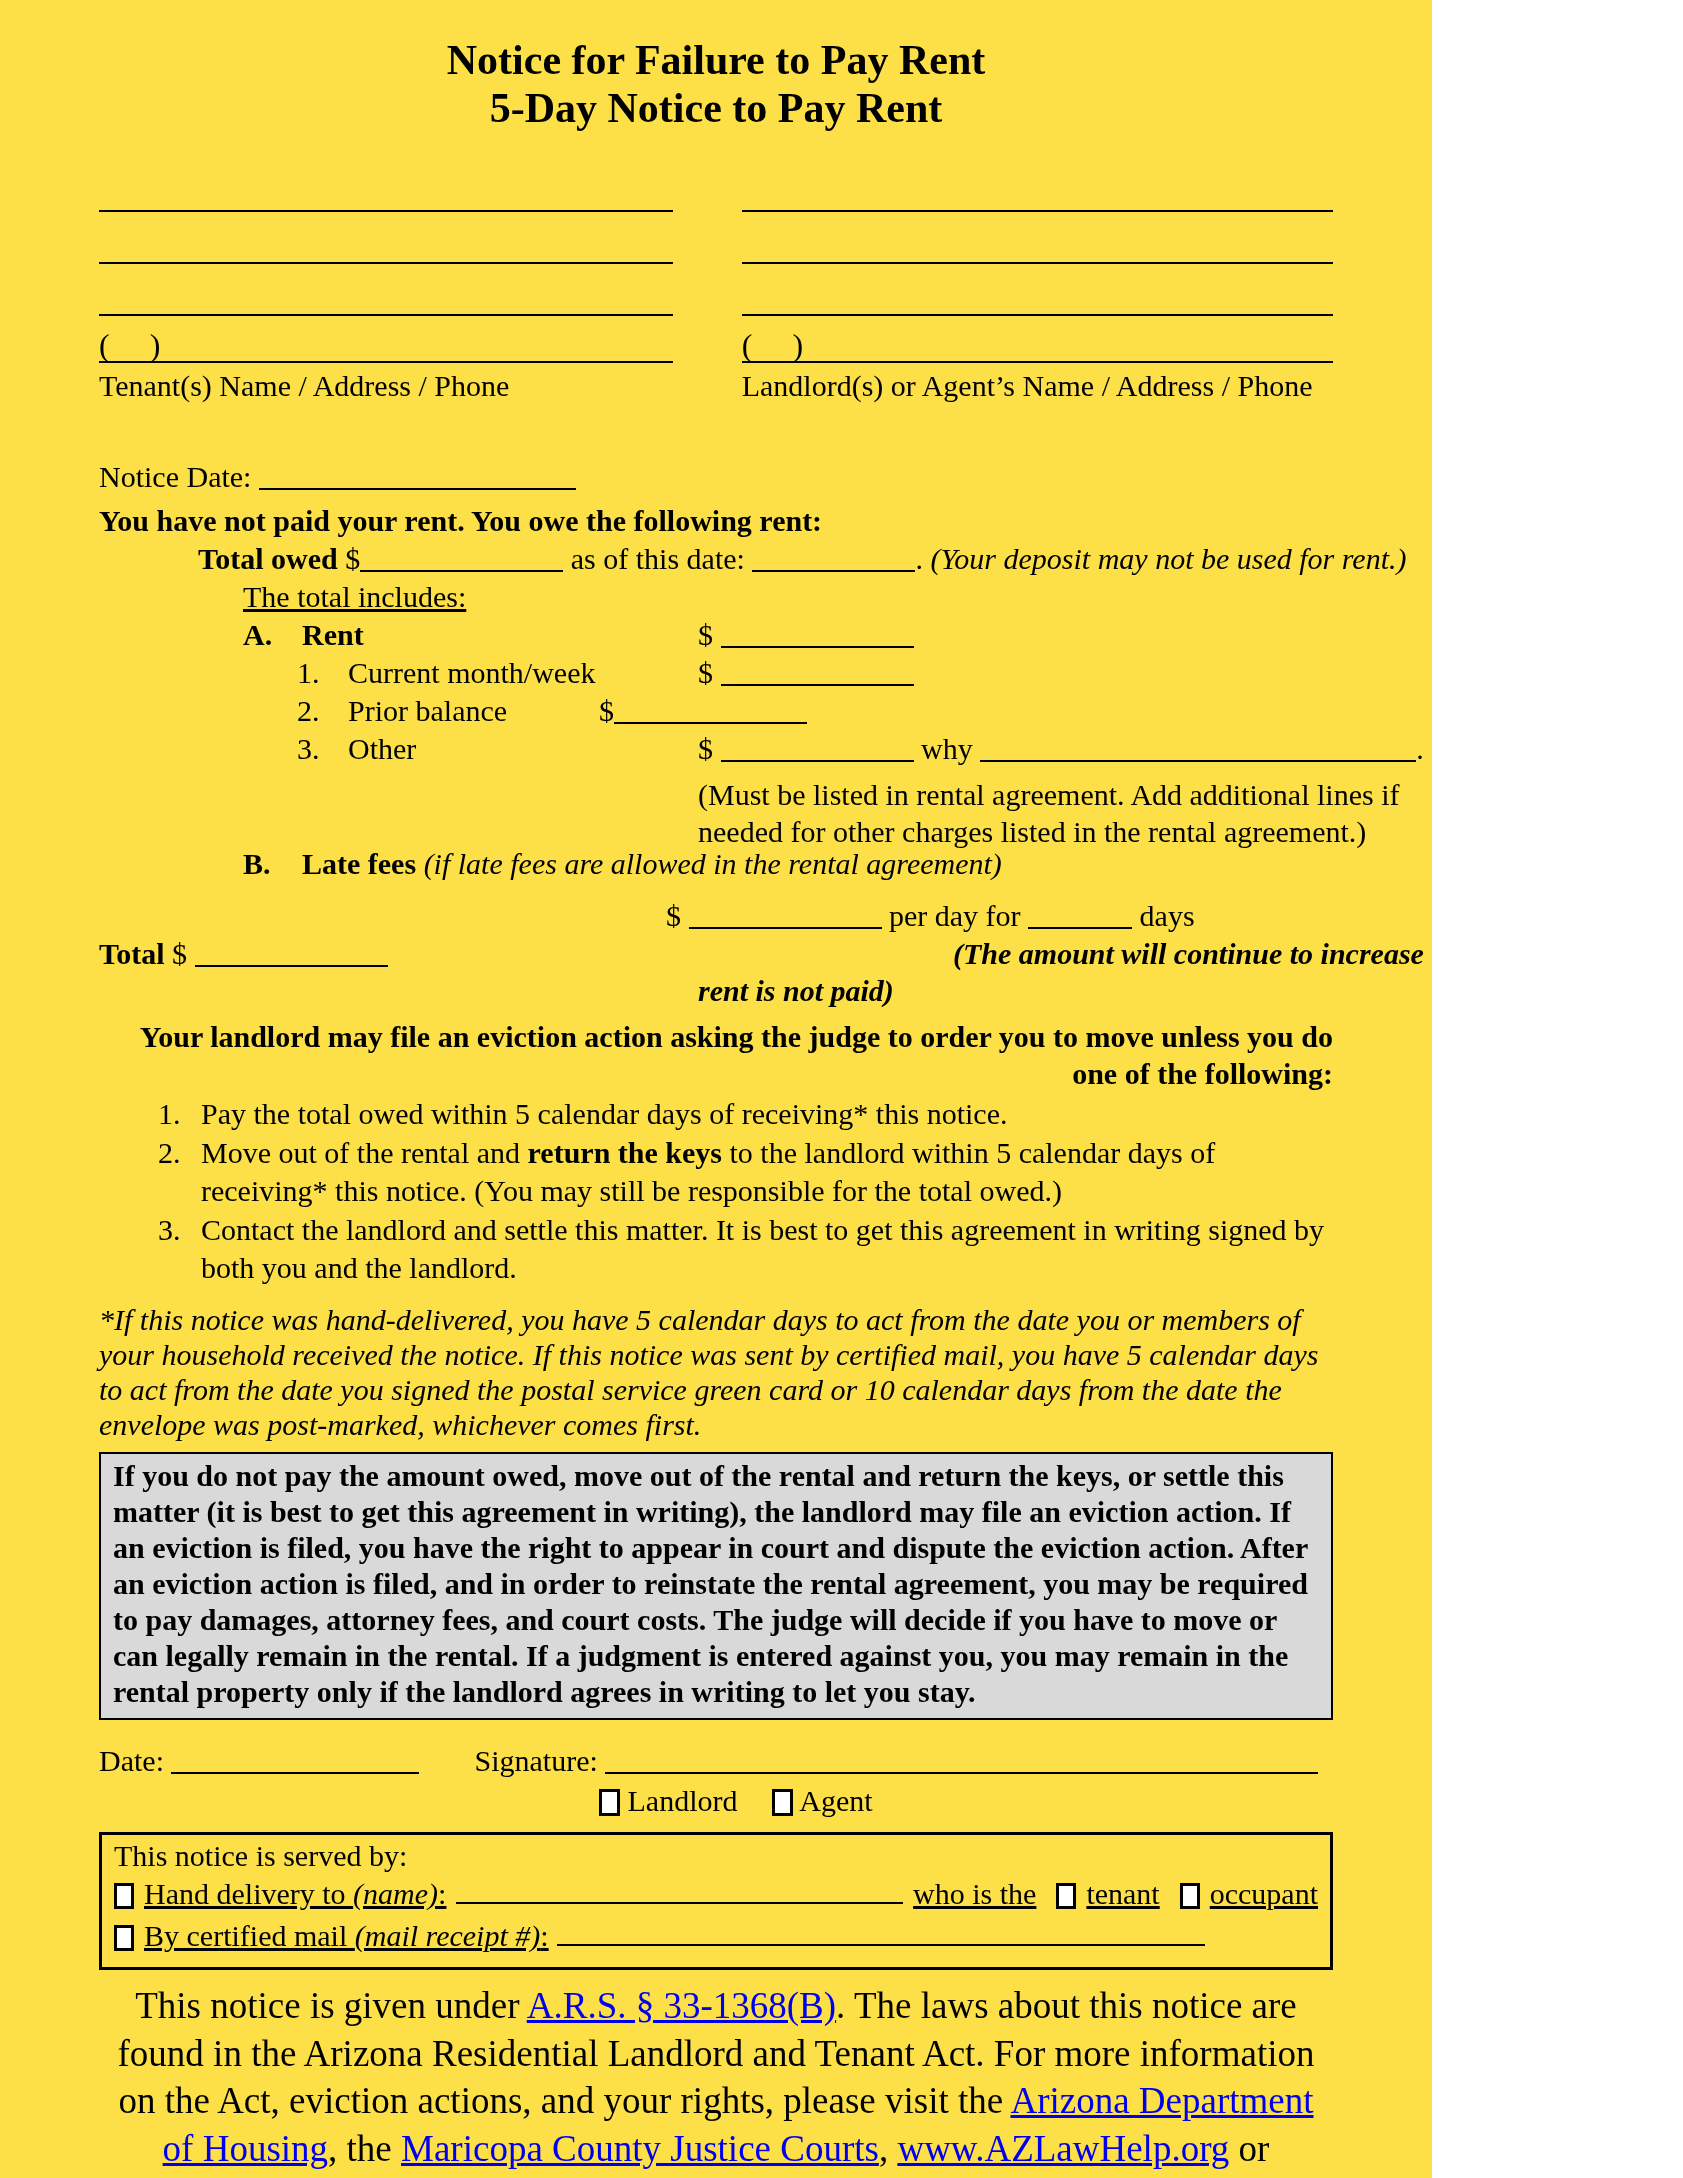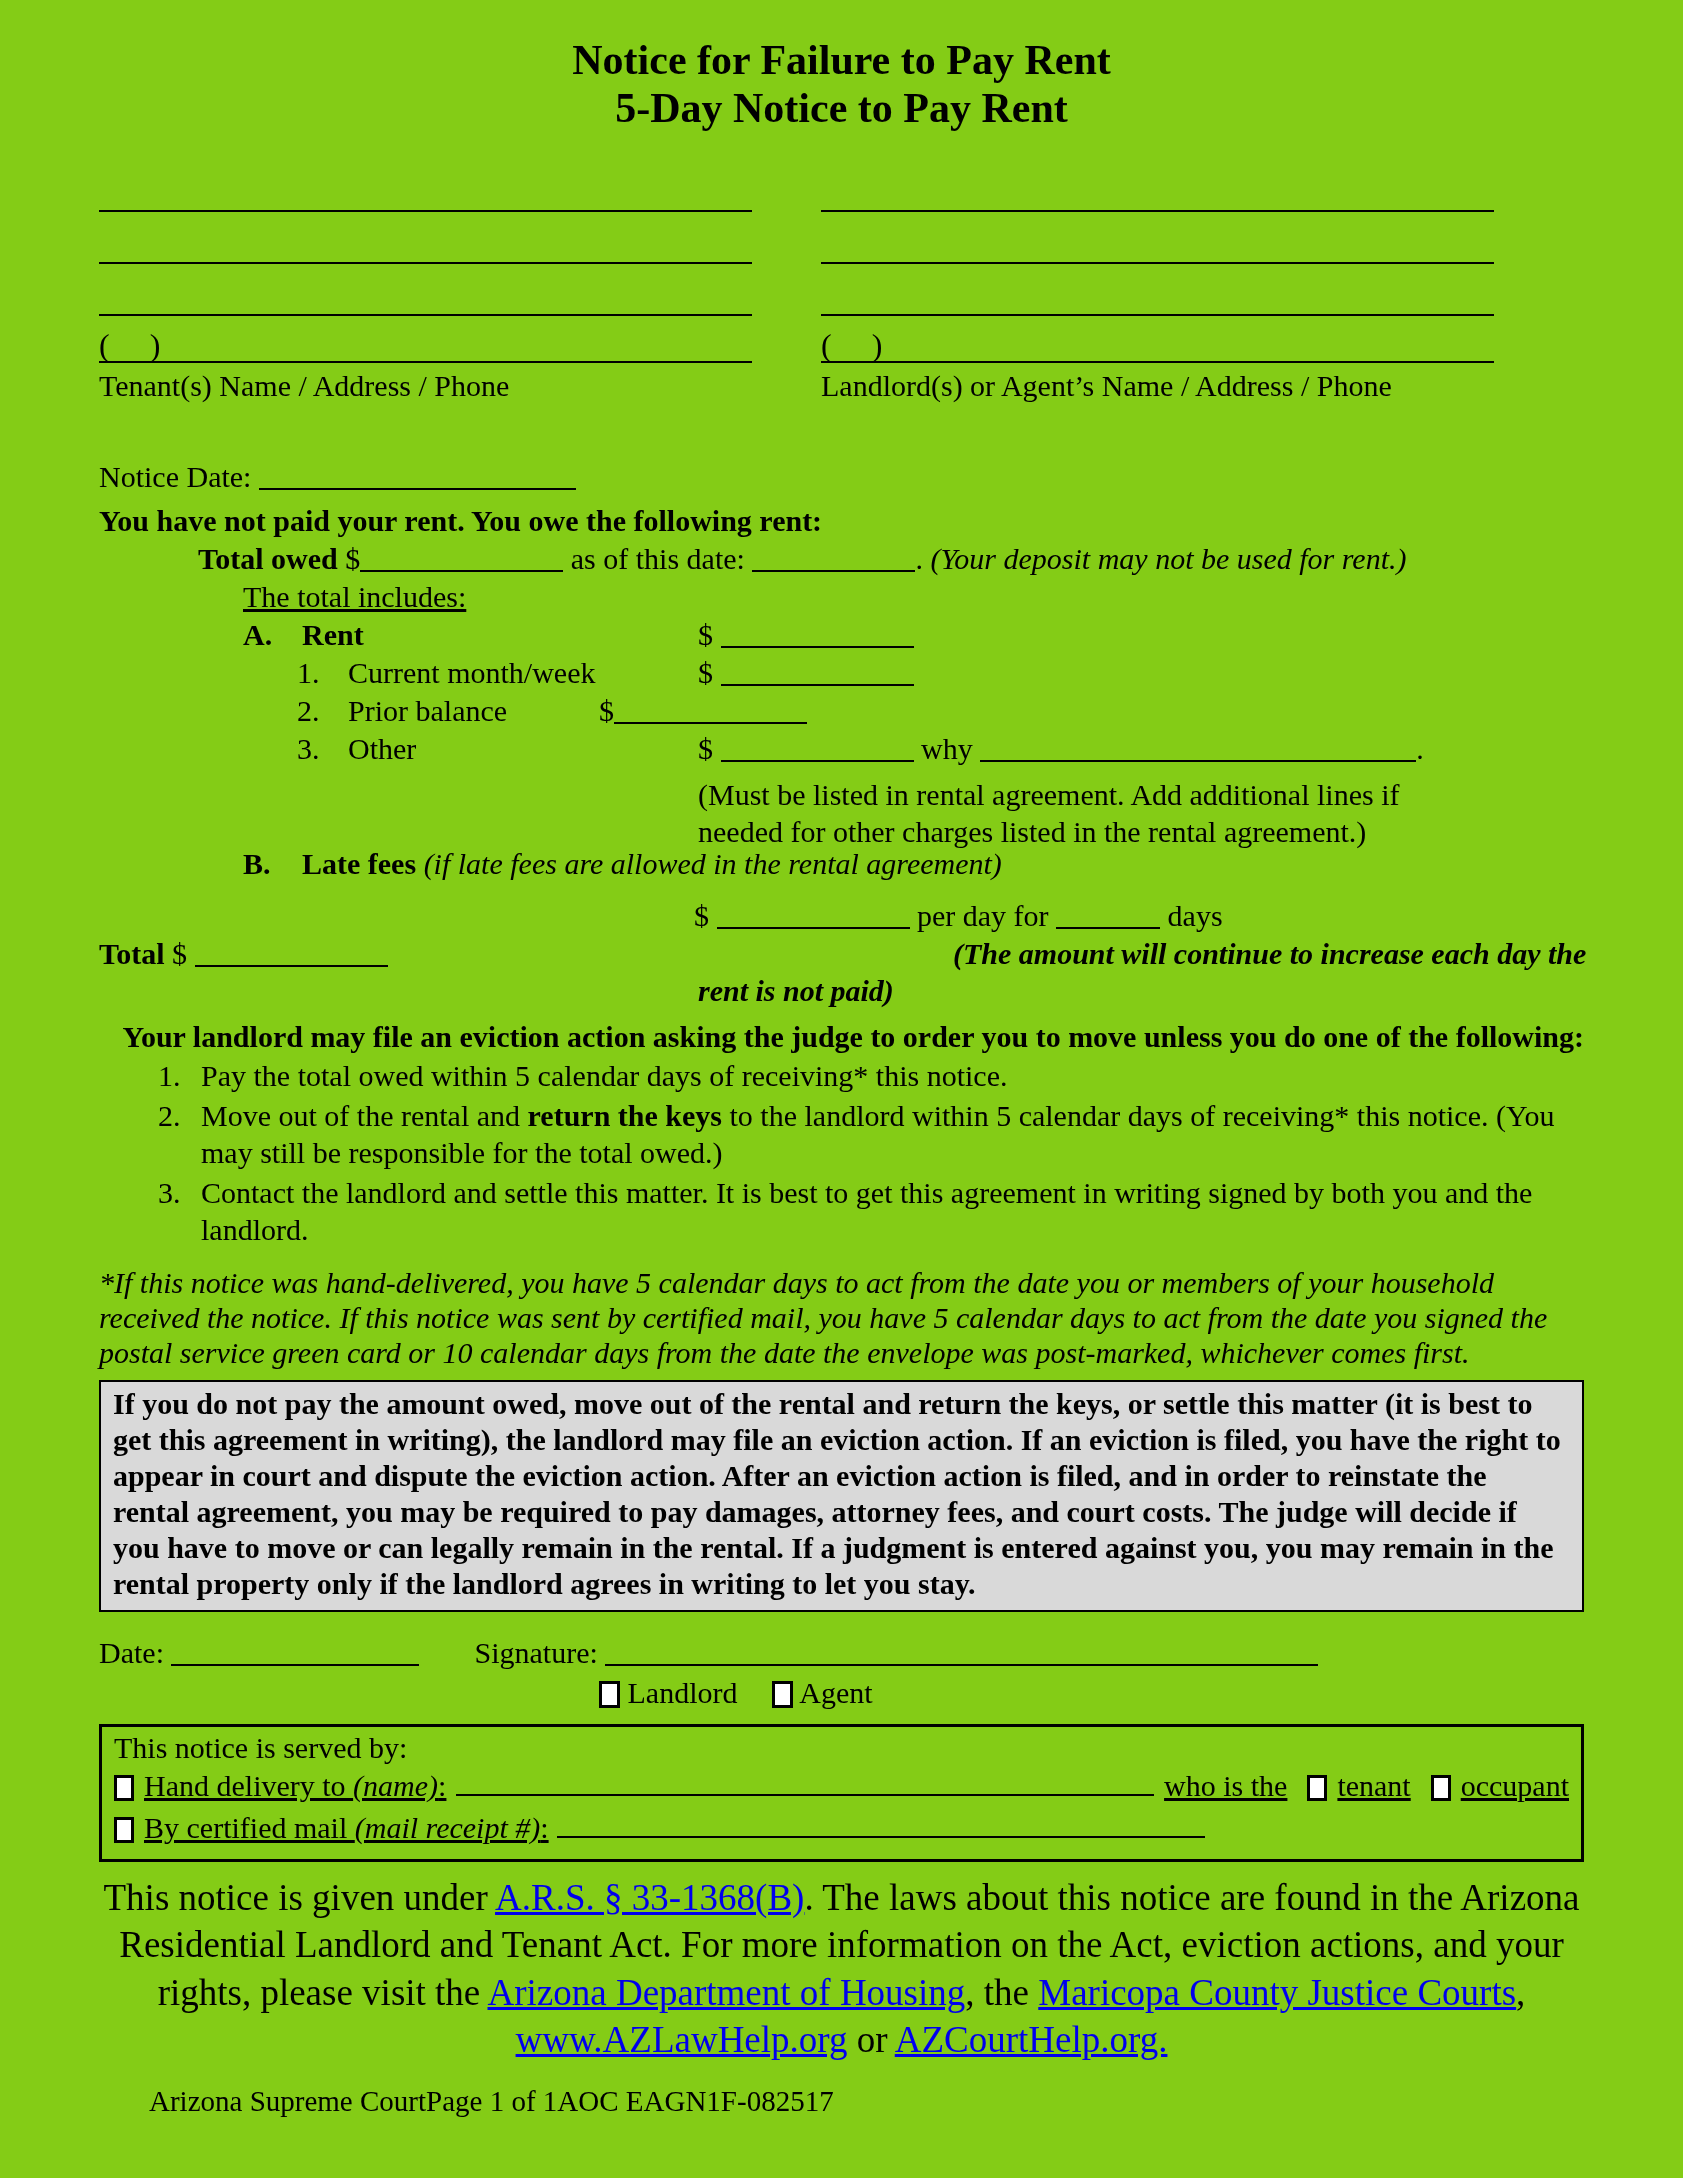--- a/index.html
+++ b/index.html
@@ -2,24 +2,24 @@
 <html style="--link-color: #0000ee; --warning-bg: #d9d9d9;"><head>
 <meta charset="utf-8">
 <style>
   :root{
     --link-color:#0000ee;
     --warning-bg:#d9d9d9;
   }
   html,body{margin:0;padding:0;background:#fff;}
   .page{
     position:relative;
-    width:1683px;height:2178px;
+    width:1432px;height:2178px;
     box-sizing:border-box;
     padding:36px 99px 0 99px;
-    background:#84cc16;
+    background:#fde047;
     color:#000;
     font-family:"Liberation Serif","DejaVu Serif",serif;
     font-size:30px;
     line-height:1.25;
     overflow:hidden;
   }
   .title{text-align:center;font-weight:bold;font-size:42px;line-height:1.15;}
   
   .parties{display:flex;margin-top:22px;}
   .party-col-left{width:653px;}
@@ -165,21 +165,21 @@
 
   <div class="itemrow">
     <span class="at b" style="left:144px">B.</span>
     <span class="at" style="left:203px">
       <span class="b">Late fees</span>
       <span class="i">(if late fees are allowed in the rental agreement)</span>
     </span>
   </div>
 
   <div class="itemrow" style="margin-top:14px">
-    <span class="at" style="left:595px">
+    <span class="at" style="left:567px">
       <span>$</span>
       <span class="bl w195"></span>
       <span>per day for</span>
       <span class="bl w105"></span>
       <span>days</span>
     </span>
   </div>
 
   <div class="totalnote-row">
     <span class="at b" style="left:452px">Total</span>

